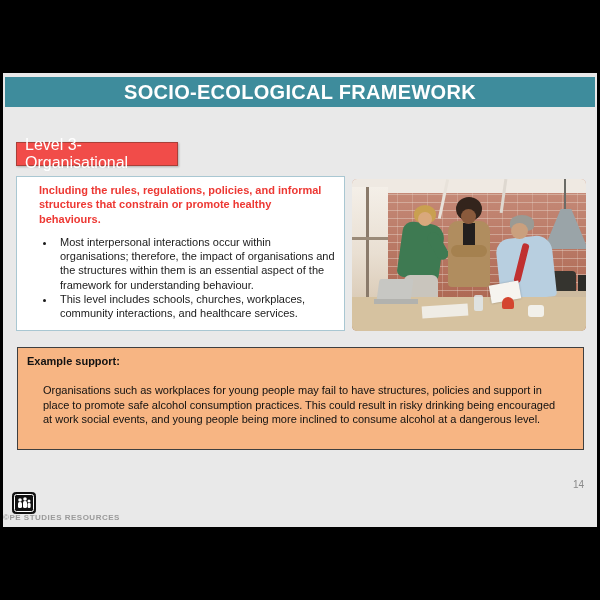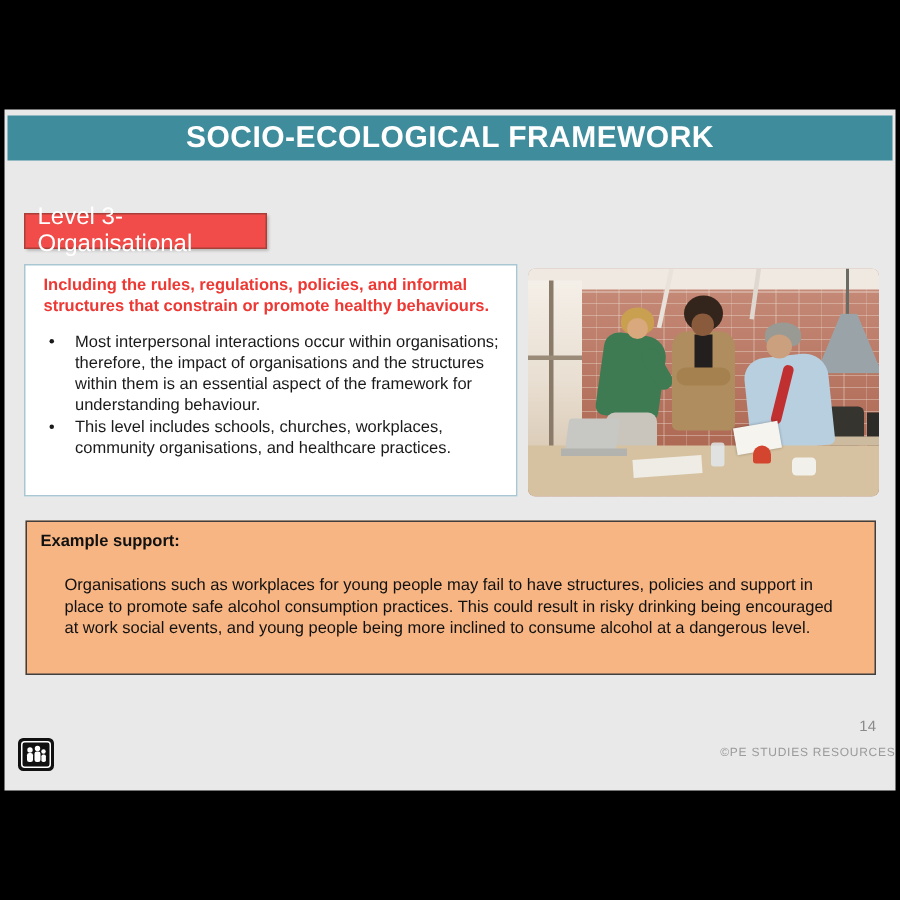--- a/index.html
+++ b/index.html
@@ -25,21 +25,21 @@
     position:absolute;left:13px;top:69px;width:162px;height:24px;
     background:#f14c49;border:1.5px solid #a93f38;box-sizing:border-box;
     display:flex;align-items:center;padding-left:8px;
     box-shadow:1px 1px 2px rgba(0,0,0,.25);
   }
   .level-label span{color:#fff;font-size:16px;}
   
   .content-box{
     position:absolute;left:13px;top:103px;width:329px;height:155px;
     background:#ffffff;border:1.5px solid #a9c7d2;box-sizing:border-box;
-    padding:6px 8px 4px 12px;
+    padding:6px 8px 4px 22px;
   }
   .content-lead{
     color:#ed3833;font-weight:bold;font-size:11px;line-height:1.3;
     margin:0 0 9px 0;
   }
   .content-bullets{
     margin:0;padding:0 0 0 17px;list-style:disc;
   }
   .content-bullets li{
     color:#1a1a1a;font-size:11px;line-height:1.3;padding-left:4px;
@@ -100,22 +100,22 @@
     background:#f7b583;border:1.5px solid #3f3f3f;box-sizing:border-box;
     padding:7px 9px;
   }
   .example-heading{font-size:11px;font-weight:bold;color:#111;margin:0 0 15px 0;}
   .example-body{font-size:11px;color:#111;line-height:1.32;margin:16px;}
   
   .footer-logo{
     position:absolute;left:9px;top:419px;width:24px;height:22px;
   }
   .footer-copy{
-    position:absolute;left:0;right:0;top:424px;text-align:right;
-    color:#9a9a9a;font-size:8px;letter-spacing:.5px;
+    position:absolute;left:0;right:0;top:440px;text-align:left;
+    color:#9a9a9a;font-size:8px;letter-spacing:.5px;font-weight:bold;
   }
   .footer-page{
     position:absolute;right:13px;top:406px;color:#8a8a8a;font-size:10px;
   }
 </style>
 </head>
 <body>
 
 <div class="slide">
 
@@ -124,21 +124,21 @@
   </div>
 
   <div class="level-label">
     <span>Level 3-Organisational</span>
   </div>
 
   <div class="content-box">
     <p class="content-lead">Including the rules, regulations, policies, and informal structures that constrain or promote healthy behaviours.</p>
     <ul class="content-bullets">
       <li>Most interpersonal interactions occur within organisations; therefore, the impact of organisations and the structures within them is an essential aspect of the framework for understanding behaviour.</li>
-      <li>This level includes schools, churches, workplaces, community organisations, and healthcare practices.</li>
+      <li>This level includes schools, churches, workplaces, community interactions, and healthcare services.</li>
     </ul>
   </div>
 
   <div class="photo">
     <div class="ph-ceiling"></div>
     <div class="ph-beam1"></div>
     <div class="ph-beam2"></div>
     <div class="ph-window"></div>
     <div class="ph-window-frame"></div>
     <div class="ph-window-frame2"></div>

